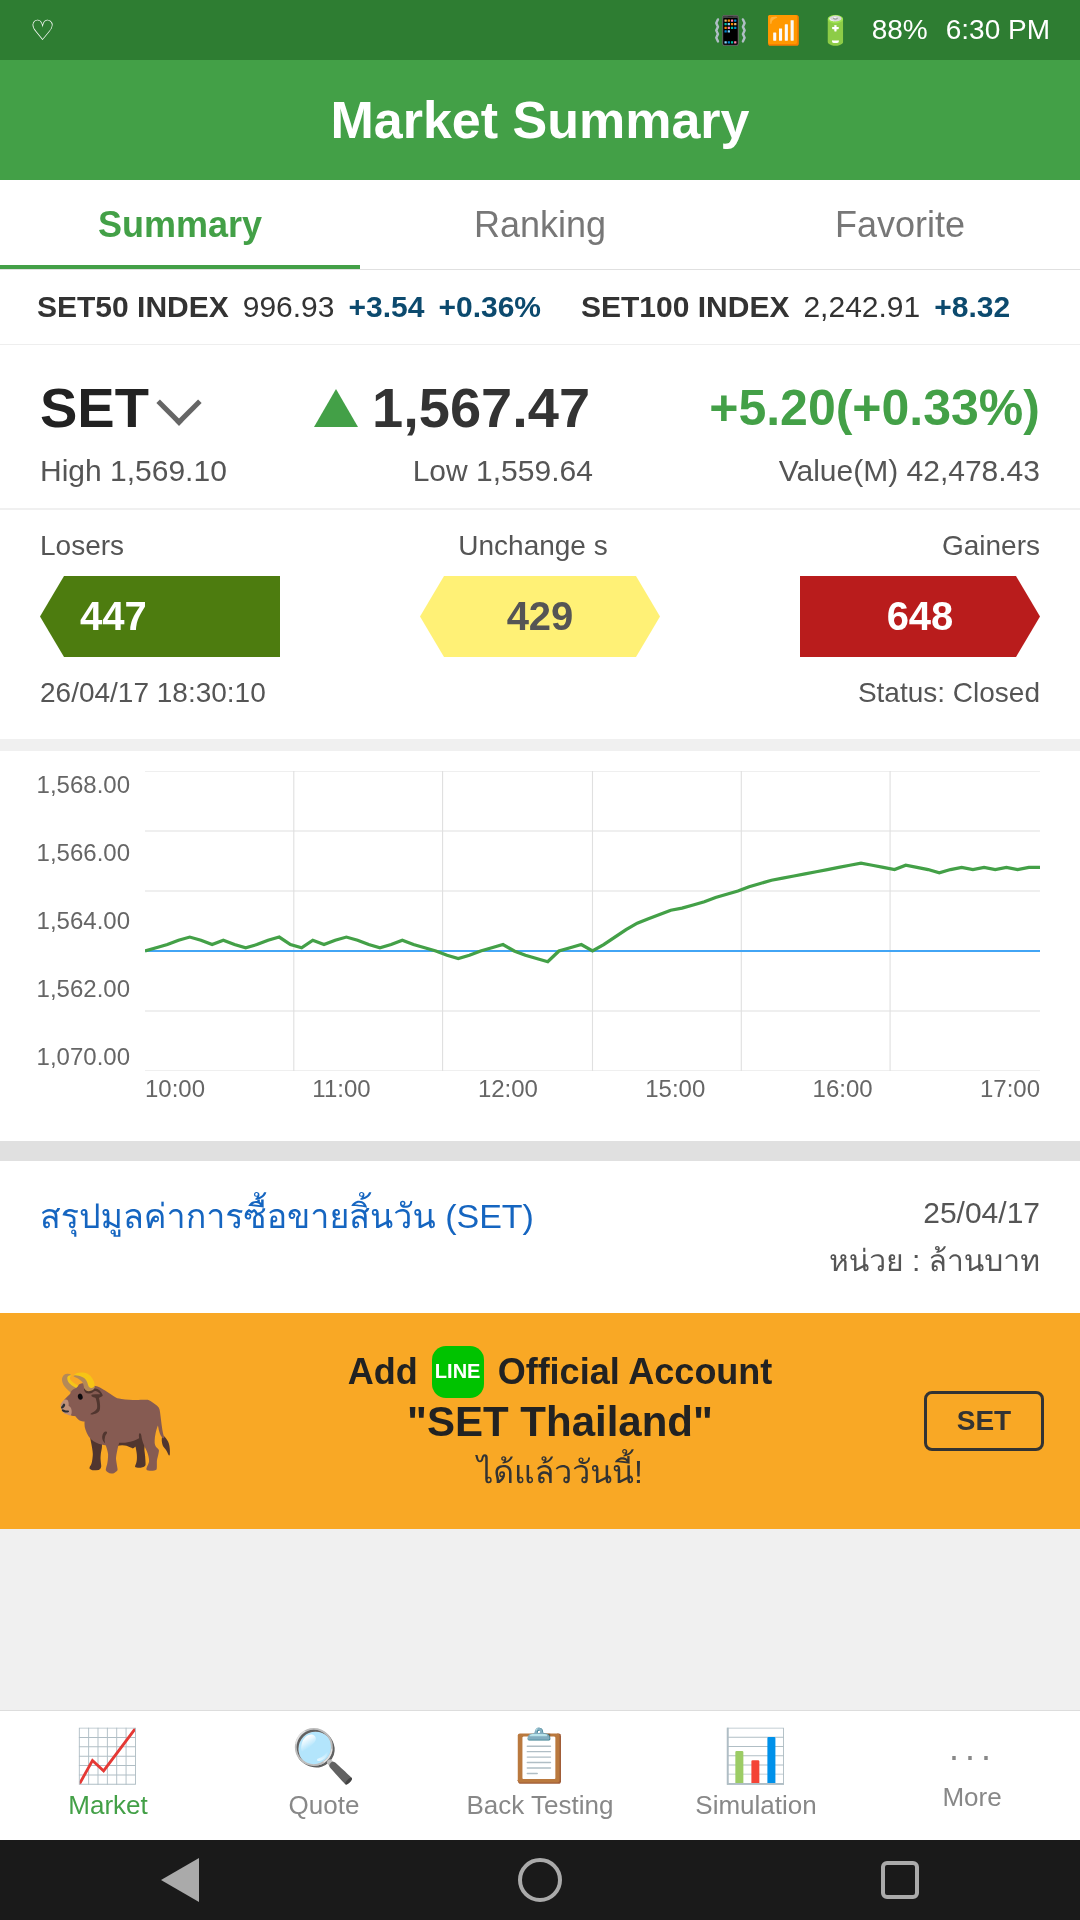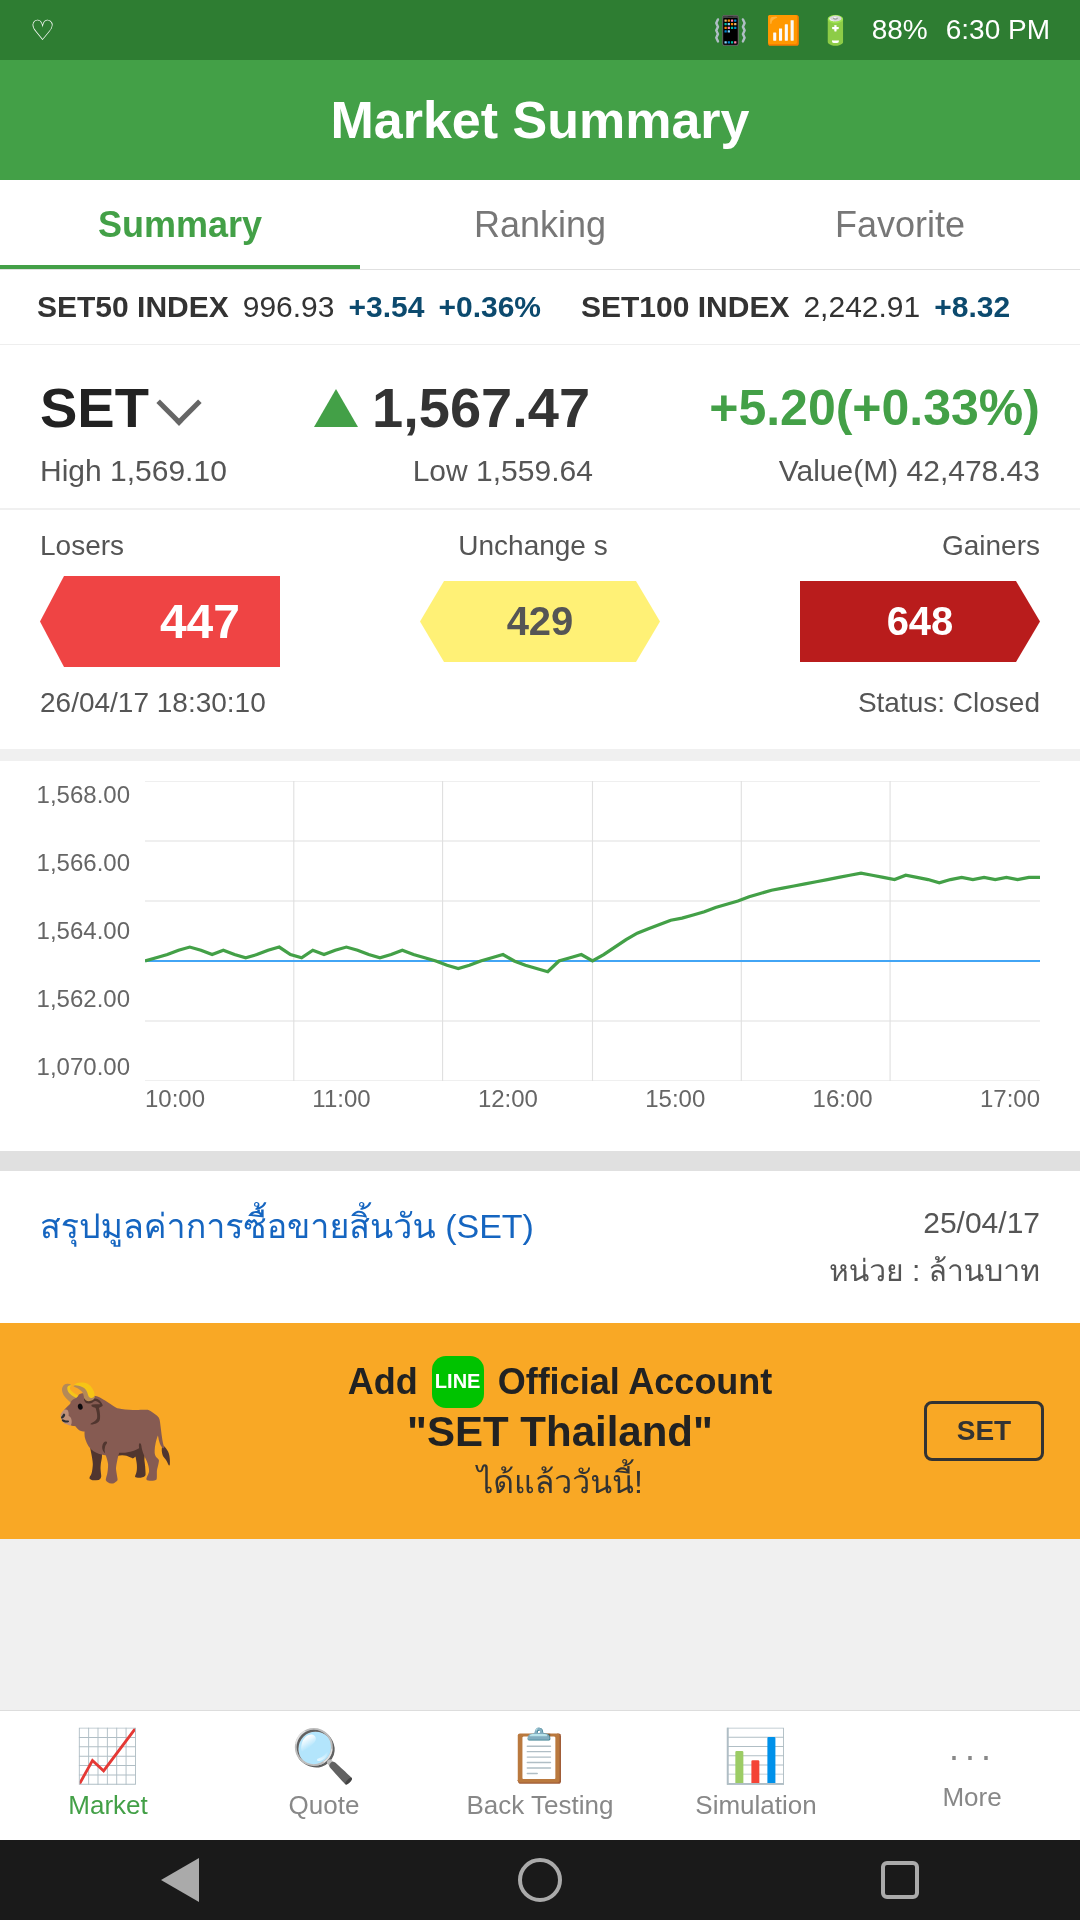--- a/index.html
+++ b/index.html
@@ -153,28 +153,28 @@
       color: #555;
       margin-bottom: 14px;
     }
     .stats-bar {
       display: flex;
       align-items: center;
       justify-content: space-between;
       gap: 10px;
     }
     .losers-arrow {
-      background: #ef4444;
+      background: #4d7c0f;
       color: white;
-      font-size: 48px;
+      font-size: 40px;
       font-weight: bold;
       padding: 18px 40px;
       clip-path: polygon(10% 0%, 100% 0%, 100% 100%, 10% 100%, 0% 50%);
       min-width: 240px;
-      text-align: right;
+      text-align: left;
     }
     .unchanged-hex {
       background: #fff176;
       color: #555;
       font-size: 40px;
       font-weight: bold;
       padding: 18px 50px;
       clip-path: polygon(10% 0%, 90% 0%, 100% 50%, 90% 100%, 10% 100%, 0% 50%);
       min-width: 240px;
       text-align: center;

